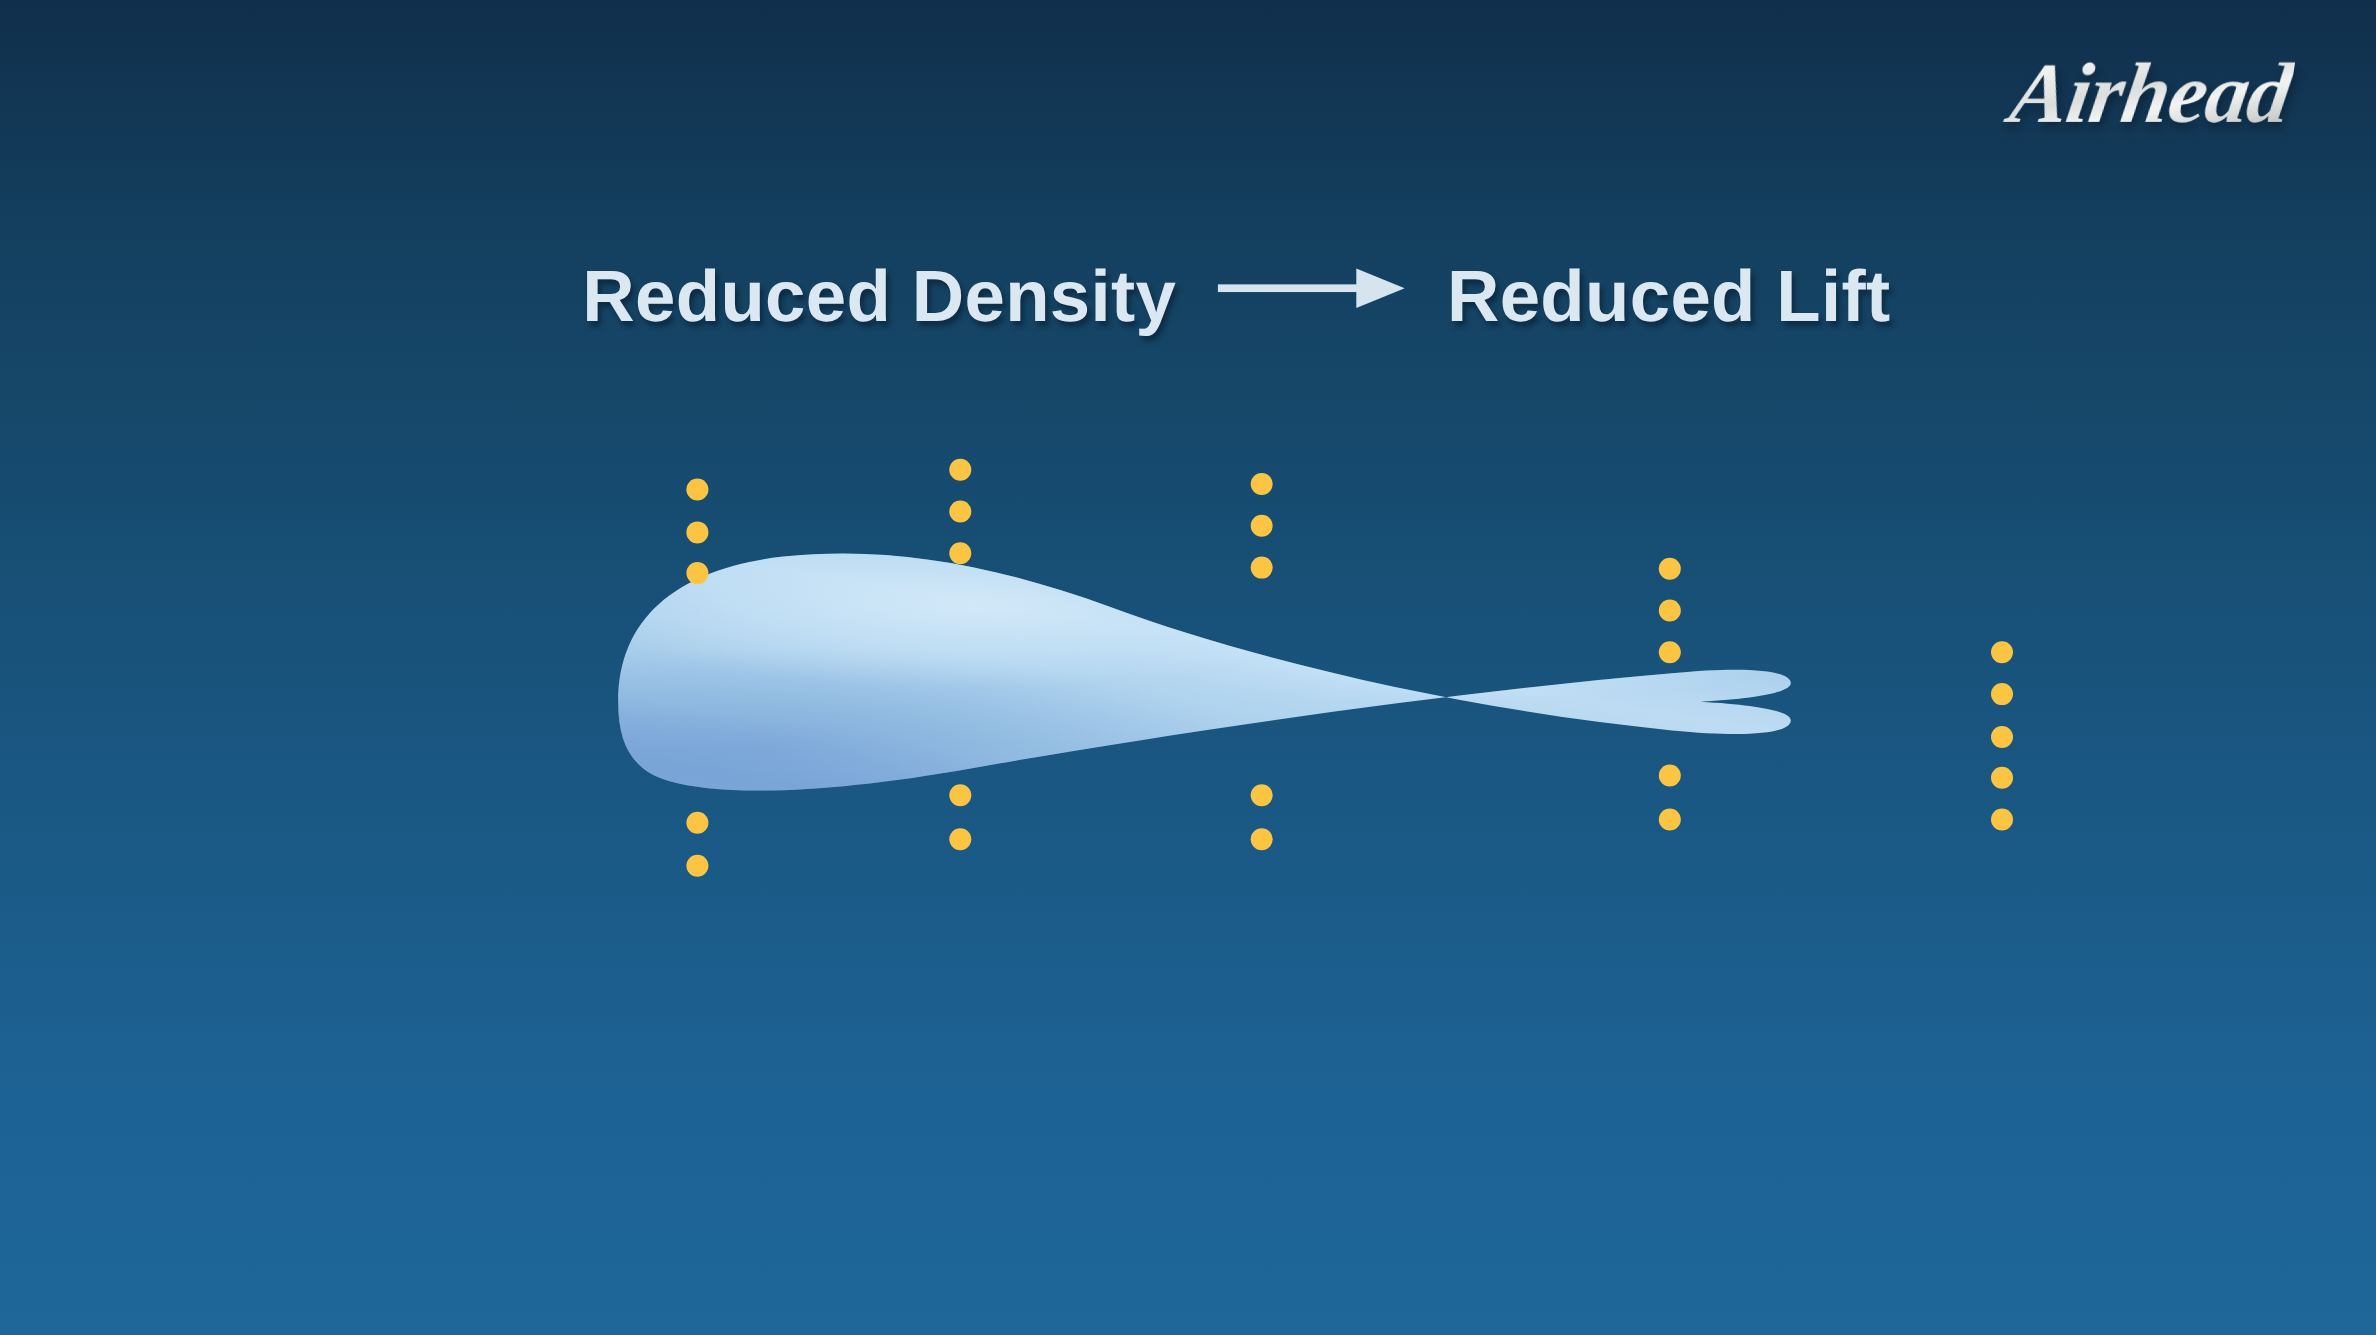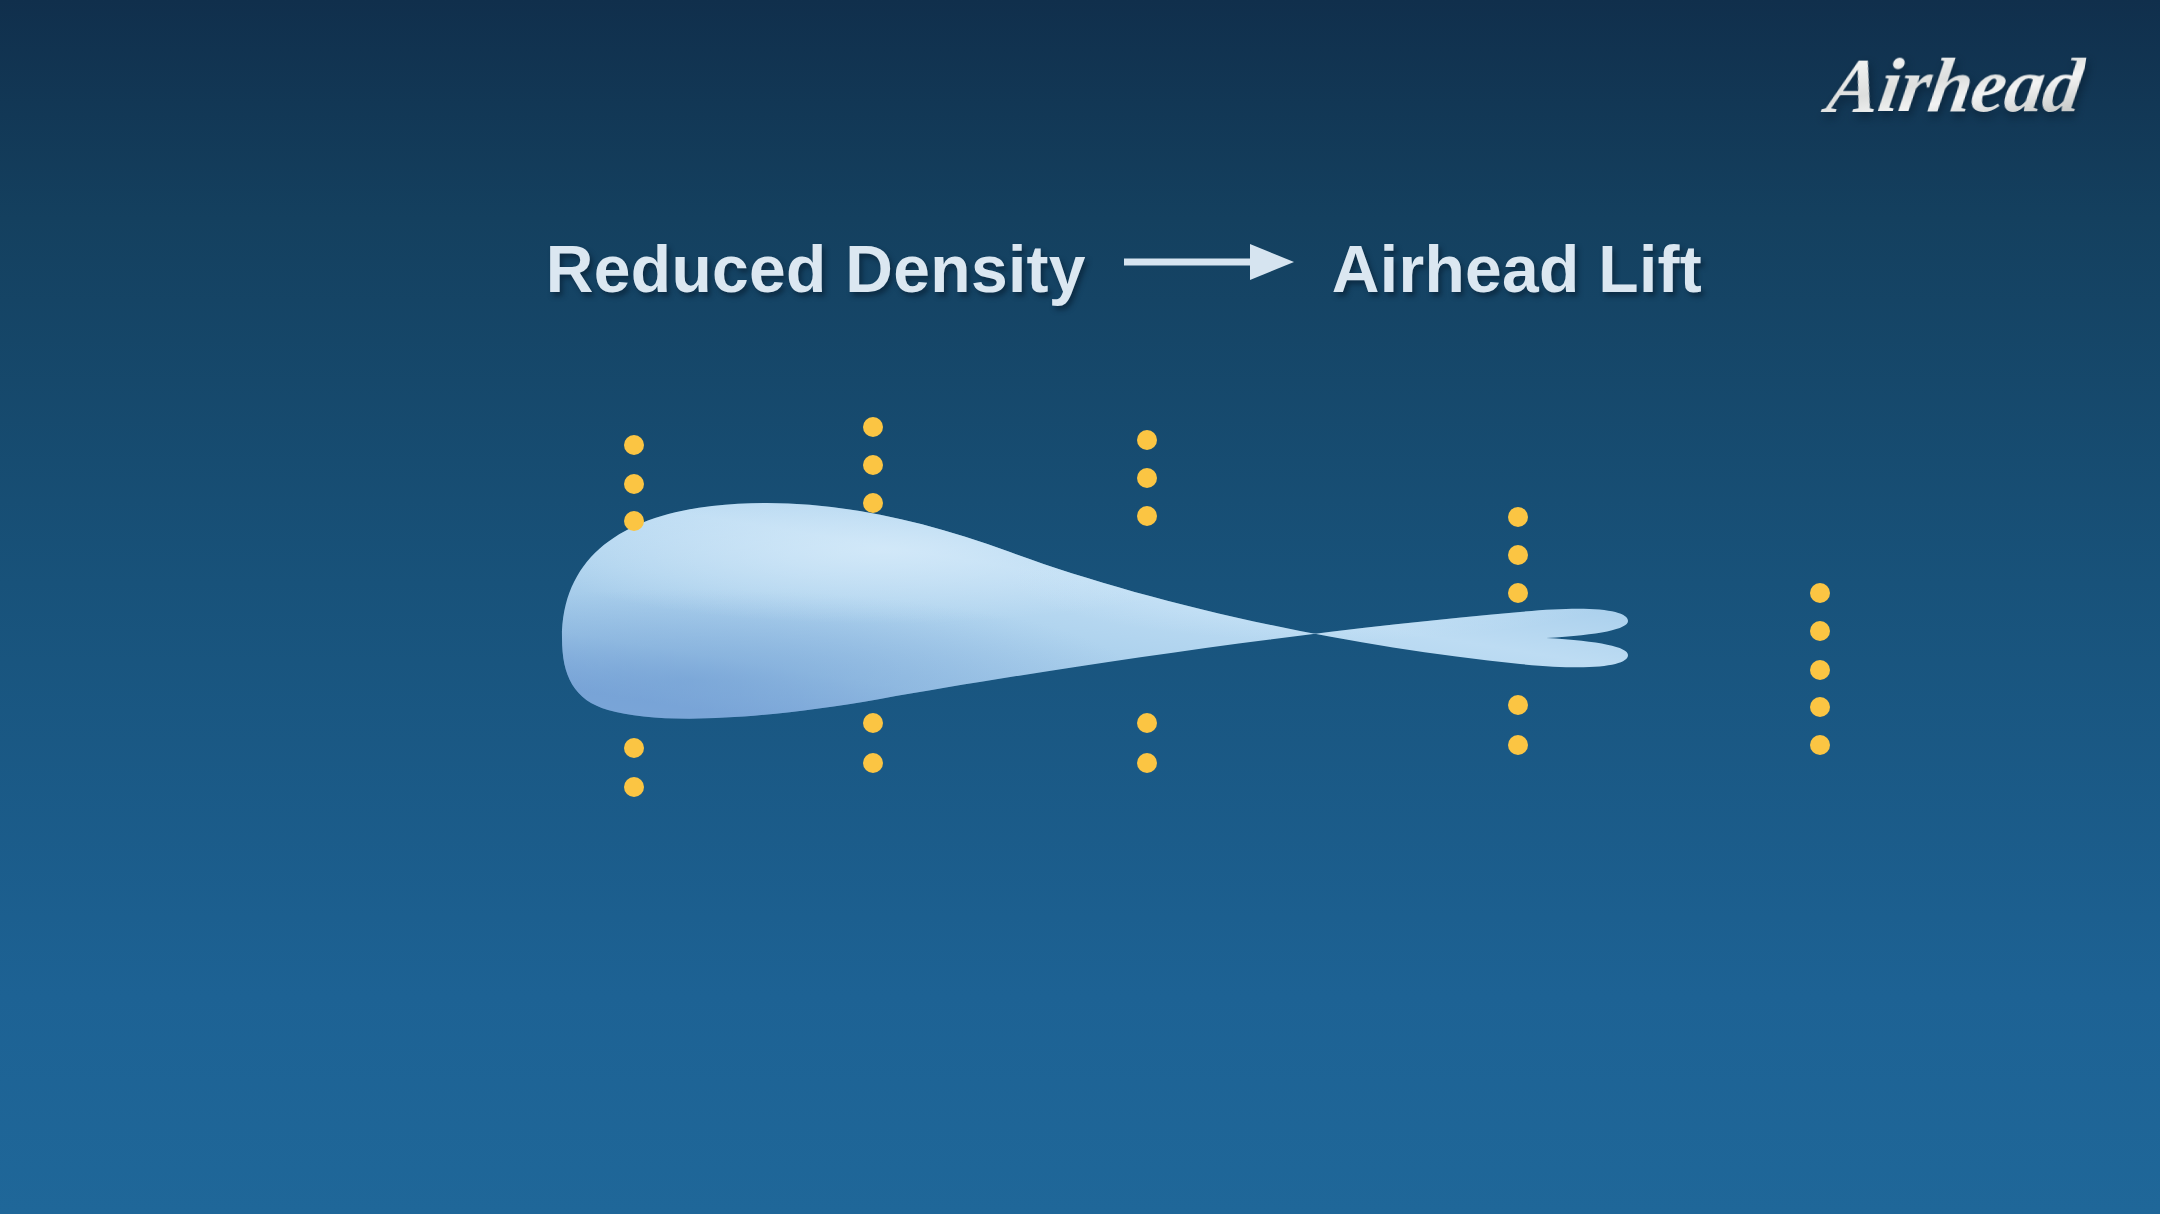--- a/index.html
+++ b/index.html
@@ -98,21 +98,21 @@
   <div id="brand">
     <div id="brand-text">Airhead</div>
   </div>
 
   <div id="headline">
     <span class="head-text">Reduced Density</span>
     <svg id="headline-arrow" width="170" height="52" viewBox="0 0 170 52">
       <rect x="0" y="22.5" width="132" height="7" fill="#d6e4f0"></rect>
       <path d="M126 8 L170 26 L126 44 Z" fill="#d6e4f0"></path>
     </svg>
-    <span class="head-text">Airhead Lift</span>
+    <span class="head-text">Reduced Lift</span>
   </div>
 
   <svg id="diagram" viewBox="0 0 2160 1214">
     <defs>
       <linearGradient id="foilGrad" x1="0.08" y1="0.92" x2="0.78" y2="0.06">
         <stop offset="0%" stop-color="#7fa9da"></stop>
         <stop offset="18%" stop-color="#9cc4e6"></stop>
         <stop offset="42%" stop-color="#afd3ee"></stop>
         <stop offset="63%" stop-color="#bddcf3"></stop>
         <stop offset="84%" stop-color="#a9cfec"></stop>

